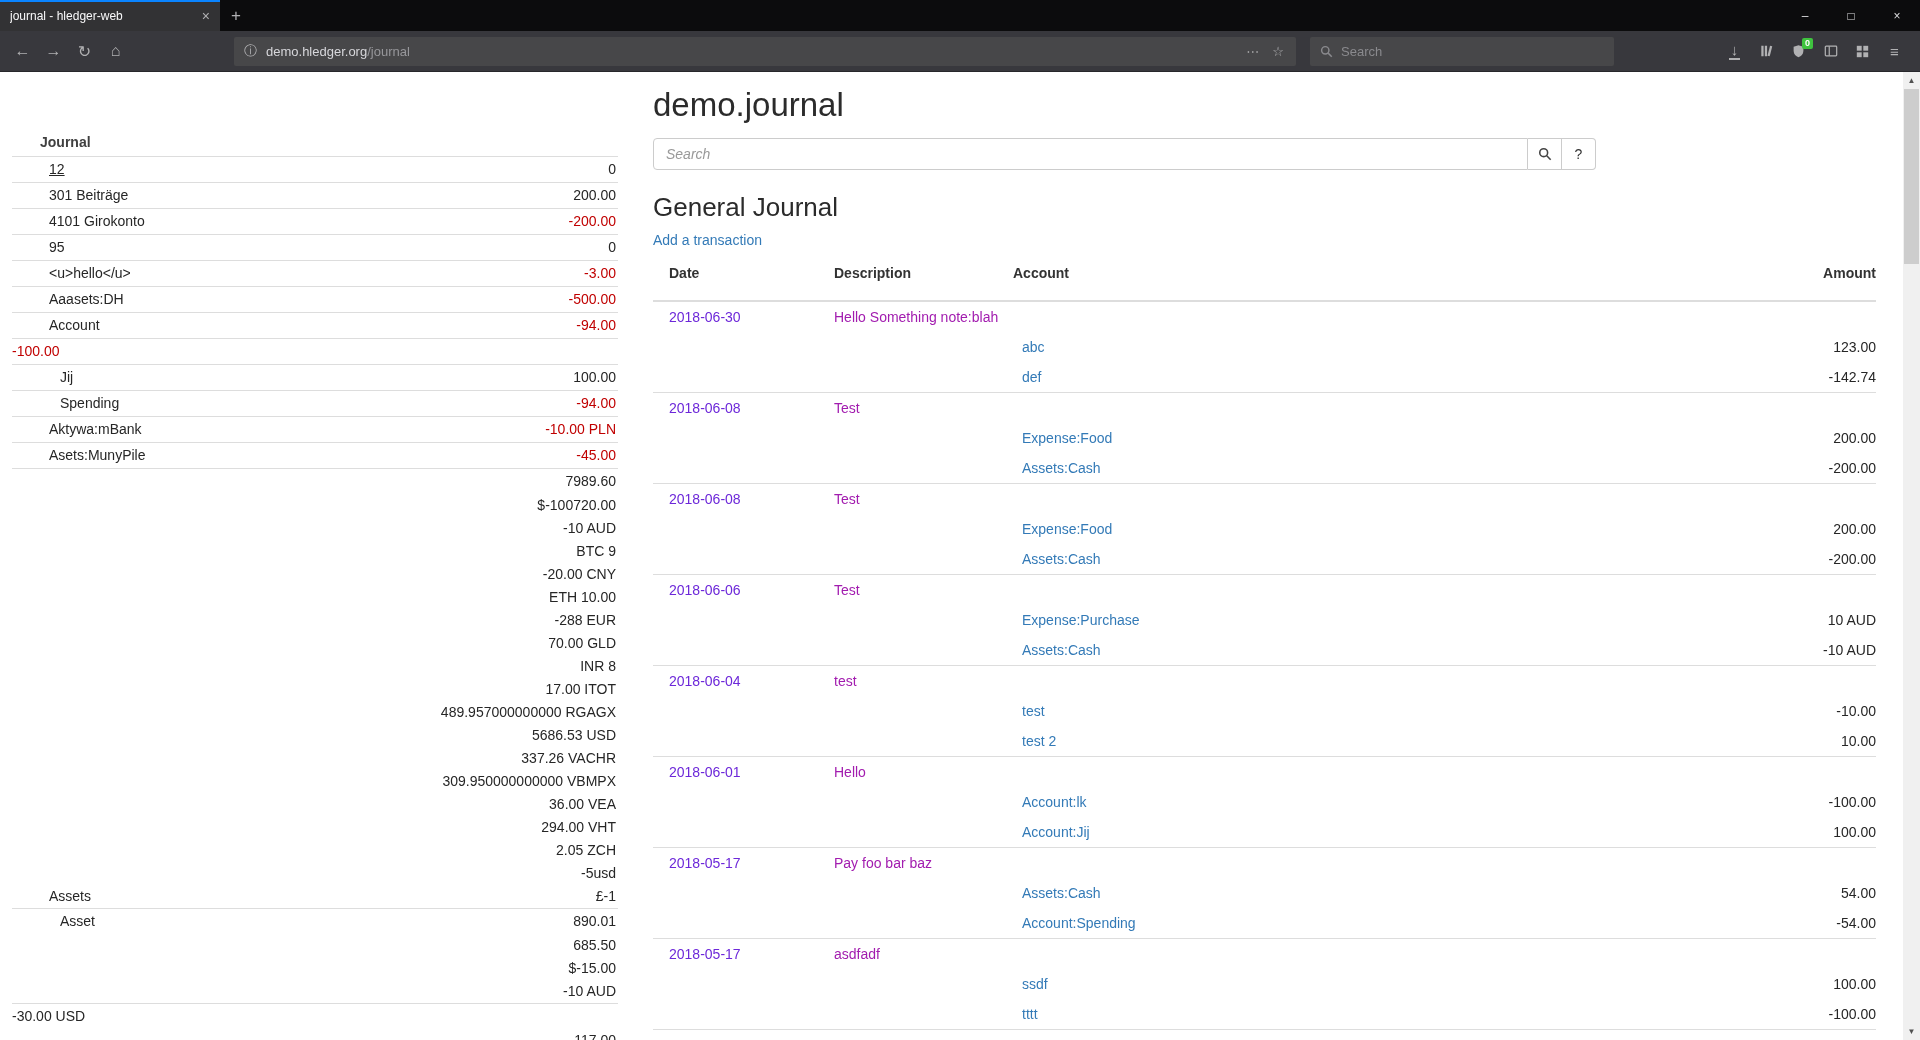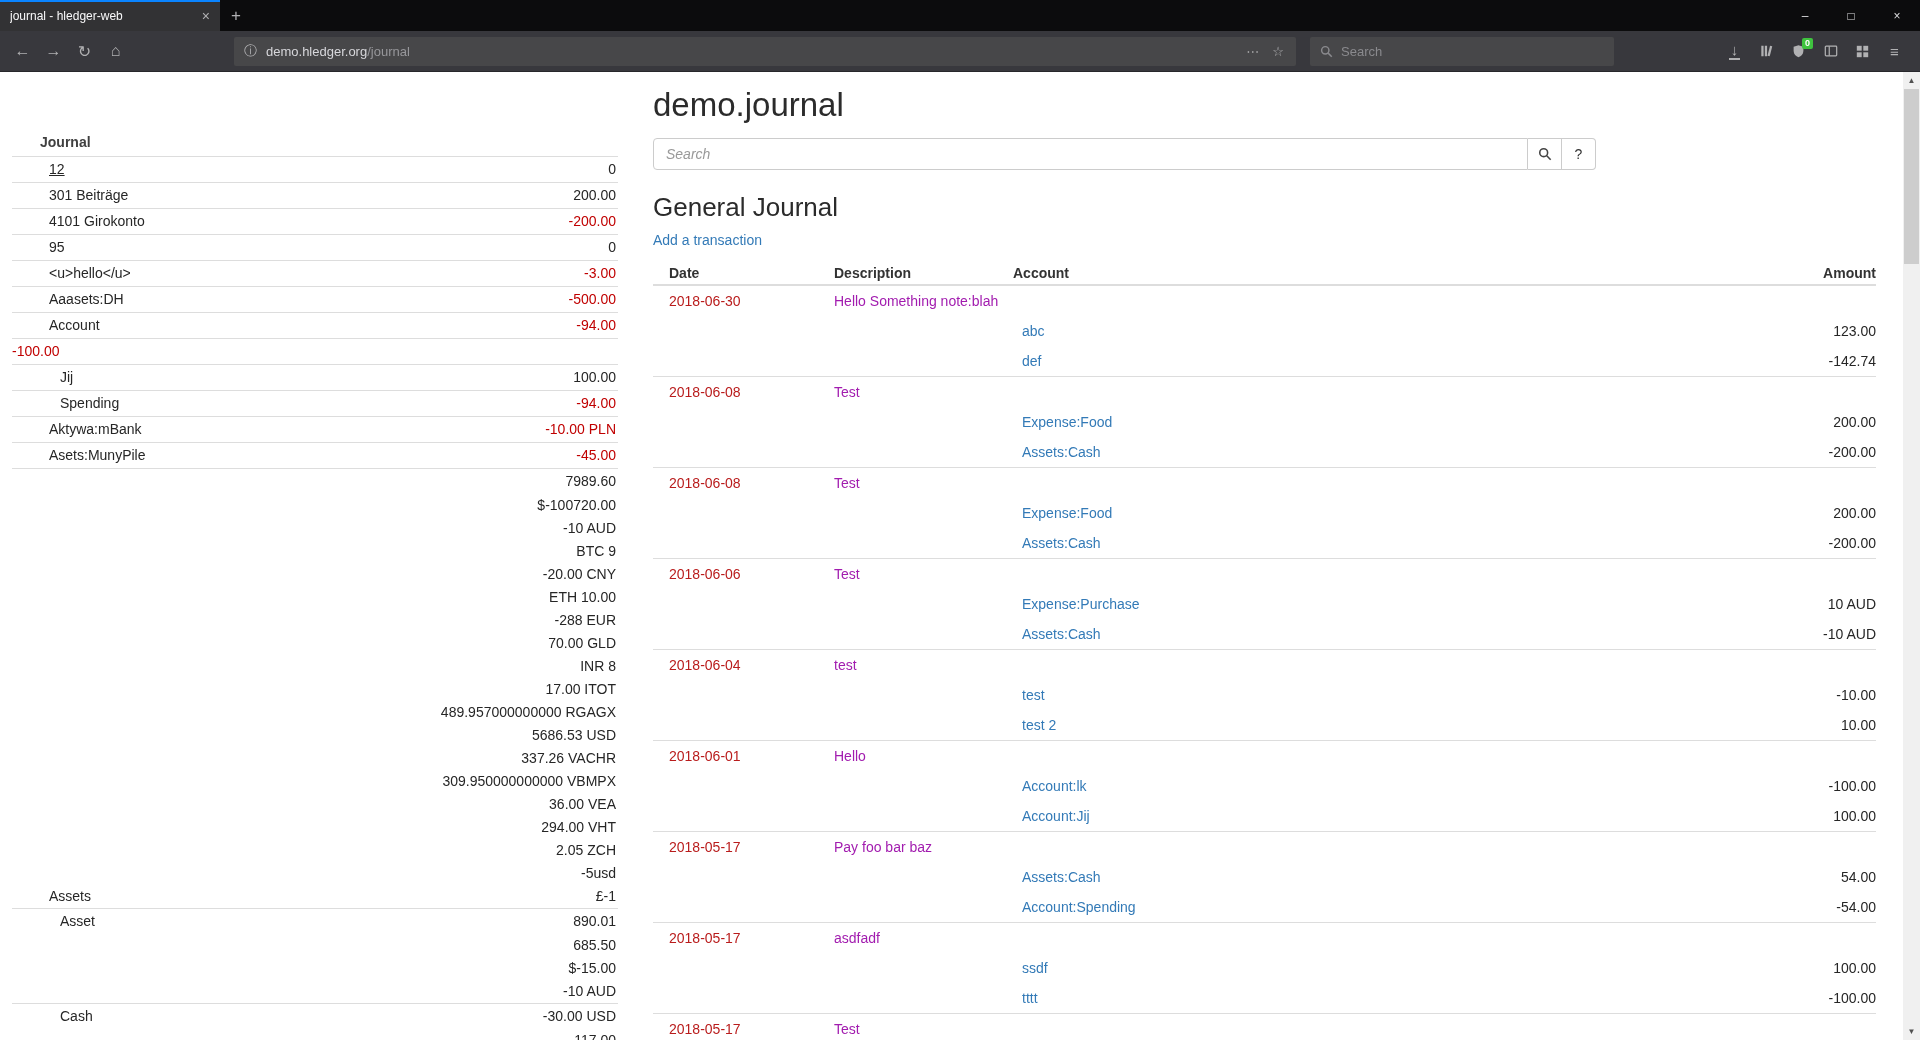--- a/index.html
+++ b/index.html
@@ -97,29 +97,29 @@
     color: #333; cursor: pointer; font-family: "Liberation Sans", sans-serif;
   }
   .sg-btn:last-child { border-radius: 0 4px 4px 0; }
 
   .section-heading { font-size: 26px; font-weight: 400; color: #2b2b2b; margin-top: 22px; line-height: 30px; }
   .add-link { display: inline-block; margin-top: 10px; color: #337ab7; font-size: 14px; text-decoration: none; }
 
   .journal-table { margin-top: 10px; font-size: 14px; }
   .jhead {
     display: grid; grid-template-columns: 181px 179px 1fr 240px;
-    font-weight: bold; color: #333; padding: 6px 0 3px; border-bottom: 2px solid #ddd;
+    font-weight: bold; color: #333; padding: 6px 0 19px; border-bottom: 2px solid #ddd;
   }
   .jh-date { padding-left: 16px; }
   .jh-amount { text-align: right; }
 
   .tx { border-top: 1px solid #ddd; cursor: pointer; }
   .tx:first-child { border-top: none; }
   .tx-head { display: grid; grid-template-columns: 181px 1fr; padding: 7px 0; line-height: 16px; }
-  .tx-date { padding-left: 16px; color: #b91c1c; }
+  .tx-date { padding-left: 16px; color: #6d28d9; }
   .tx-desc { color: #a21caf; }
   .posting { display: grid; grid-template-columns: 360px 1fr 240px; padding: 7px 0; line-height: 16px; }
   .p-acct { padding-left: 9px; color: #337ab7; }
   .p-amt { text-align: right; color: #262626; }
 
   svg { display: block; }
 </style>
 </head>
 <body>
 
@@ -387,21 +387,20 @@
     <span class="sname" style="padding-left: 37px;"></span>
     <span class="samt">$-15.00</span>
   </div>
 
   <div class="srow">
     <span class="sname" style="padding-left: 37px;"></span>
     <span class="samt">-10 AUD</span>
   </div>
 
   <div class="srow bordered">
-    <span class="sname" style="padding-left: 48px;">Cash</span>
     <span class="samt">-30.00 USD</span>
   </div>
 
   <div class="srow">
     <span class="sname" style="padding-left: 37px;"></span>
     <span class="samt">-117.00</span>
   </div>
 </div>
     </div>
 

